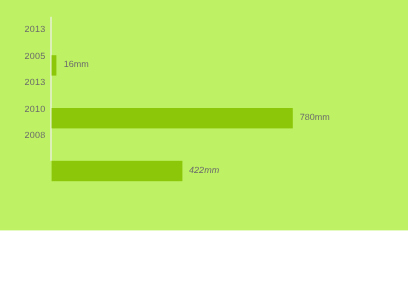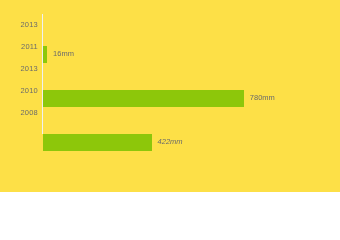--- a/index.html
+++ b/index.html
@@ -10,21 +10,21 @@
     width: 340px;
     height: 192px;
     background: #ffffff;
     font-family: "Liberation Sans", sans-serif;
     overflow: hidden;
   }
   .chart {
     position: relative;
     width: 340px;
     height: 192px;
-    background: #fde047;
+    background: #bef264;
     box-sizing: border-box;
   }
   .plot {
     position: absolute;
     left: 0;
     top: 14px;
     width: 340px;
     height: 120px;
   }
   .row {
@@ -88,21 +88,21 @@
 
     <div class="row">
       <span class="cat-label">2013</span>
       <div class="bar-area">
         <div class="bar" style="width: 4.1px; background: rgb(141, 199, 10);"></div>
         <span class="val-label" style="left: 10.1px;">16mm</span>
       </div>
     </div>
 
     <div class="row">
-      <span class="cat-label">2011</span>
+      <span class="cat-label">2005</span>
     </div>
 
     <div class="row">
       <span class="cat-label">2013</span>
       <div class="bar-area">
         <div class="bar" style="width: 200.8px; background: rgb(141, 199, 10);"></div>
         <span class="val-label" style="left: 206.8px;">780mm</span>
       </div>
     </div>
 

